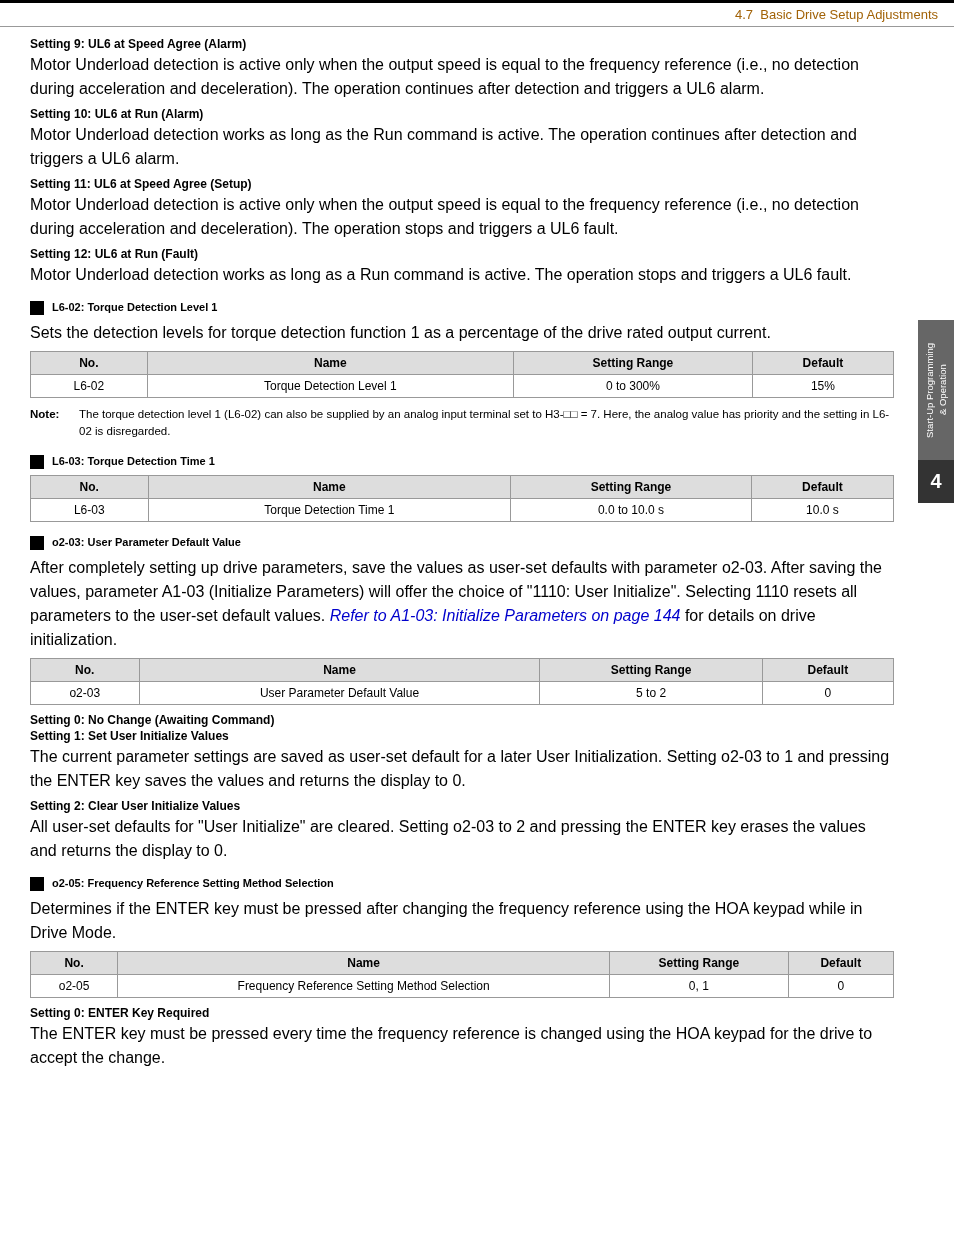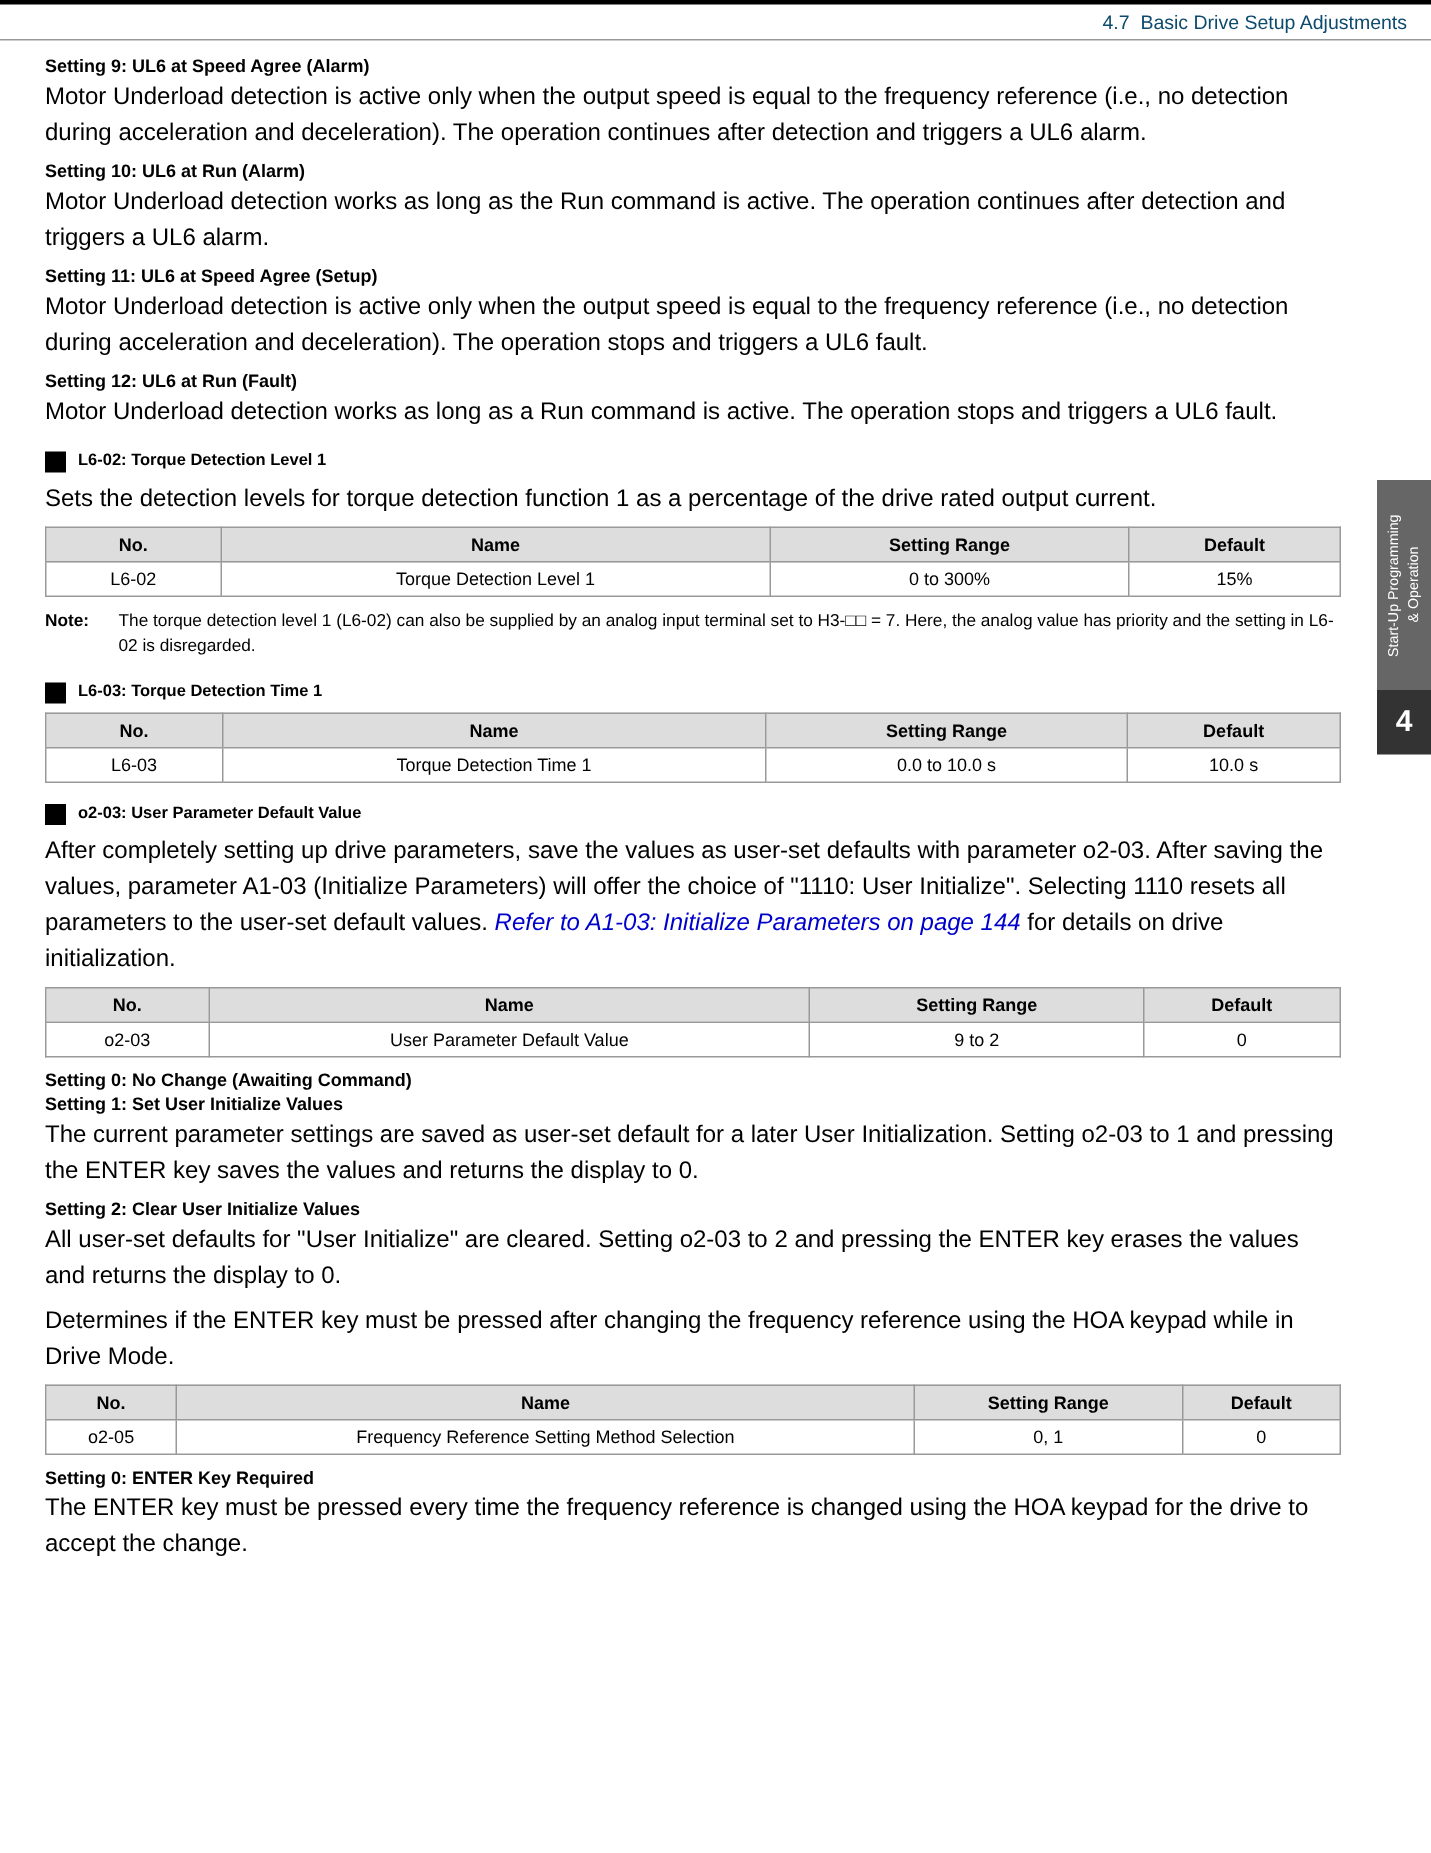--- a/index.html
+++ b/index.html
@@ -24,21 +24,21 @@
       justify-content: flex-end;
       align-items: center;
       border-top: 3px solid #000;
       border-bottom: 1px solid #999;
       padding: 4px 16px 4px 0;
       margin-bottom: 0;
     }
     .top-header-title {
       font-size: 13px;
       font-weight: normal;
-      color: #0c4a6e;
+      color: #a16207;
     }
     
     .main-content {
       padding: 10px 20px 10px 30px;
       margin-right: 40px;
     }
     
     .setting-heading {
       font-weight: bold;
       font-size: 12px;
@@ -220,32 +220,36 @@
           <th>No.</th>
           <th>Name</th>
           <th>Setting Range</th>
           <th>Default</th>
         </tr>
       </thead>
       <tbody>
         <tr>
           <td>o2-03</td>
           <td>User Parameter Default Value</td>
-          <td>9 to 2</td>
+          <td>5 to 2</td>
           <td>0</td>
         </tr>
       </tbody>
     </table>
 
     <div class="setting-heading">Setting 0: No Change (Awaiting Command)</div>
     <div class="setting-heading">Setting 1: Set User Initialize Values</div>
     <div class="setting-body">The current parameter settings are saved as user-set default for a later User Initialization. Setting o2-03 to 1 and pressing the ENTER key saves the values and returns the display to 0.</div>
     <div class="setting-heading">Setting 2: Clear User Initialize Values</div>
     <div class="setting-body">All user-set defaults for "User Initialize" are cleared. Setting o2-03 to 2 and pressing the ENTER key erases the values and returns the display to 0.</div>
 
+    <div class="major-heading">
+      <span class="major-heading-square"></span>
+      <span>o2-05: Frequency Reference Setting Method Selection</span>
+    </div>
     <div class="setting-body">Determines if the ENTER key must be pressed after changing the frequency reference using the HOA keypad while in Drive Mode.</div>
 
     <table class="param-table">
       <thead>
         <tr>
           <th>No.</th>
           <th>Name</th>
           <th>Setting Range</th>
           <th>Default</th>
         </tr>

